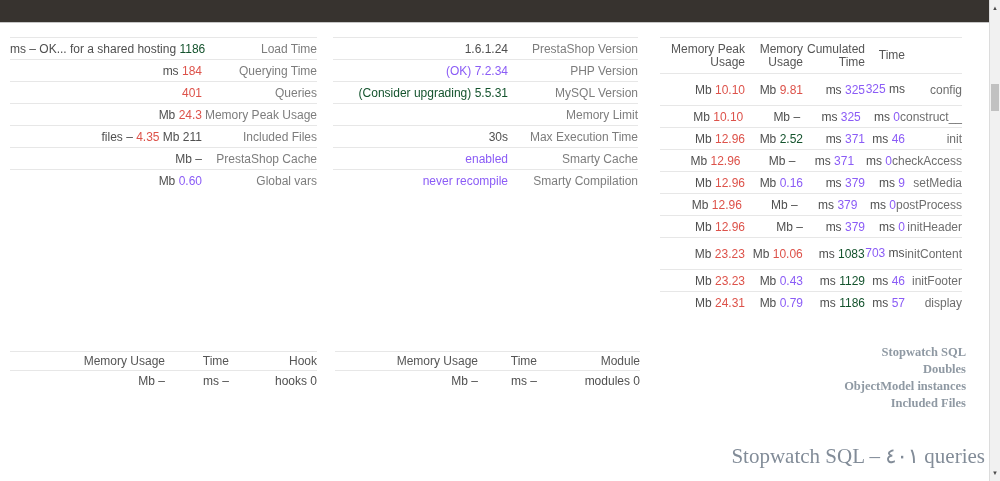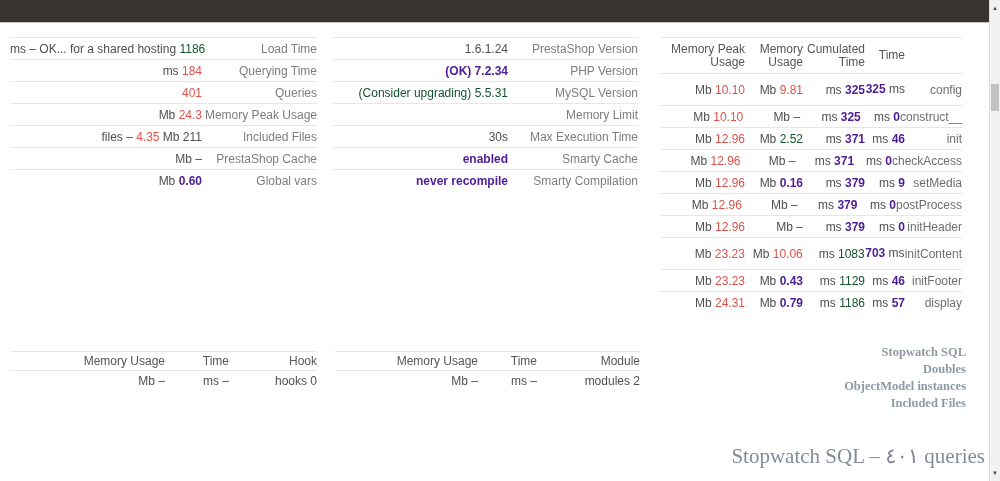--- a/index.html
+++ b/index.html
@@ -40,21 +40,21 @@
   .col-usage{width:58px;}
   .col-cum{width:62px;}
   .col-time{width:40px;}
   .t-hooks .c1{width:155px;} .t-hooks .c2{width:64px;} .t-hooks .c3{flex:1;}
   .t-modules .c1{width:143px;} .t-modules .c2{width:59px;} .t-modules .c3{flex:1;}
   .bh{color:#565656;}
   .t-hooks .prow, .t-modules .prow{height:18px;}
   .t-hooks .prow.data, .t-modules .prow.data{height:20px;}
   
   .c-red{color:#dd524a;}
-  .c-green{color:#4c1d95;font-weight:bold;}
+  .c-green{color:#8b5cf6;}
   .c-orange{color:#14532d;}
   
   .jumplinks{position:absolute;right:34px;top:344px;text-align:right;
     font-family:"Liberation Serif","DejaVu Serif",serif;font-size:12.5px;line-height:17px;font-weight:bold;}
   .jumplinks a{display:block;color:#8f99a3;text-decoration:none;}
   .sql-heading{position:absolute;right:15px;top:444px;text-align:right;
     font-family:"Liberation Serif","DejaVu Serif",serif;font-size:21px;color:#828c98;}
 </style>
 </head>
 <body>
@@ -218,21 +218,21 @@
 
 <div class="ptable t-modules">
   <div class="prow">
     <div class="cell c1 bh">Memory Usage</div>
     <div class="cell c2 bh">Time</div>
     <div class="cell c3 bh">Module</div>
   </div>
   <div class="prow data">
     <div class="cell c1 vcell">Mb –</div>
     <div class="cell c2 vcell">ms –</div>
-    <div class="cell c3 vcell">modules 2</div>
+    <div class="cell c3 vcell">modules 0</div>
   </div>
 </div>
 
 <nav class="jumplinks">
   <a href="#">Stopwatch SQL</a>
   <a href="#">Doubles</a>
   <a href="#">ObjectModel instances</a>
   <a href="#">Included Files</a>
 </nav>
 

